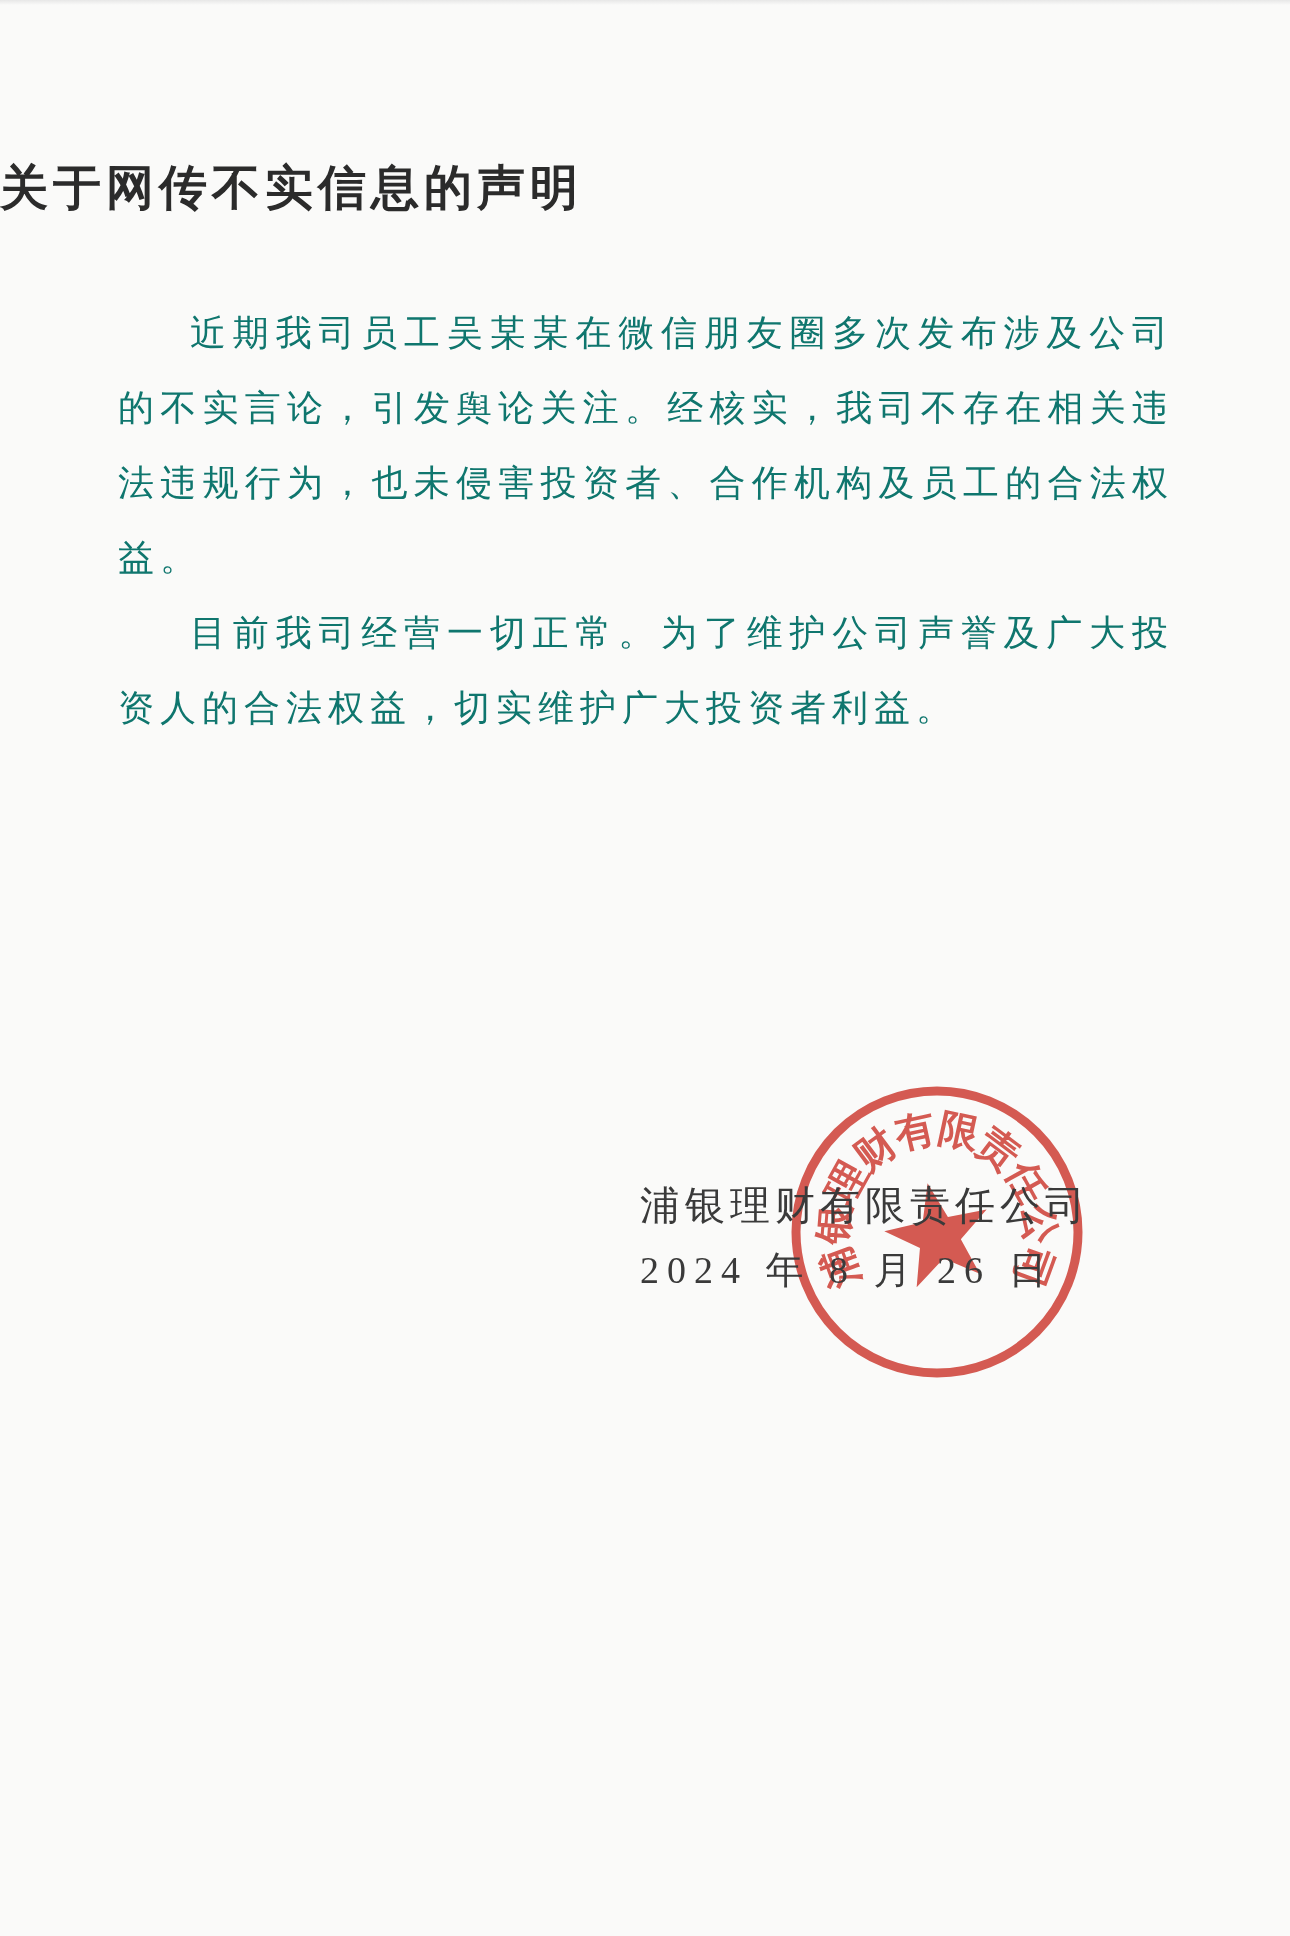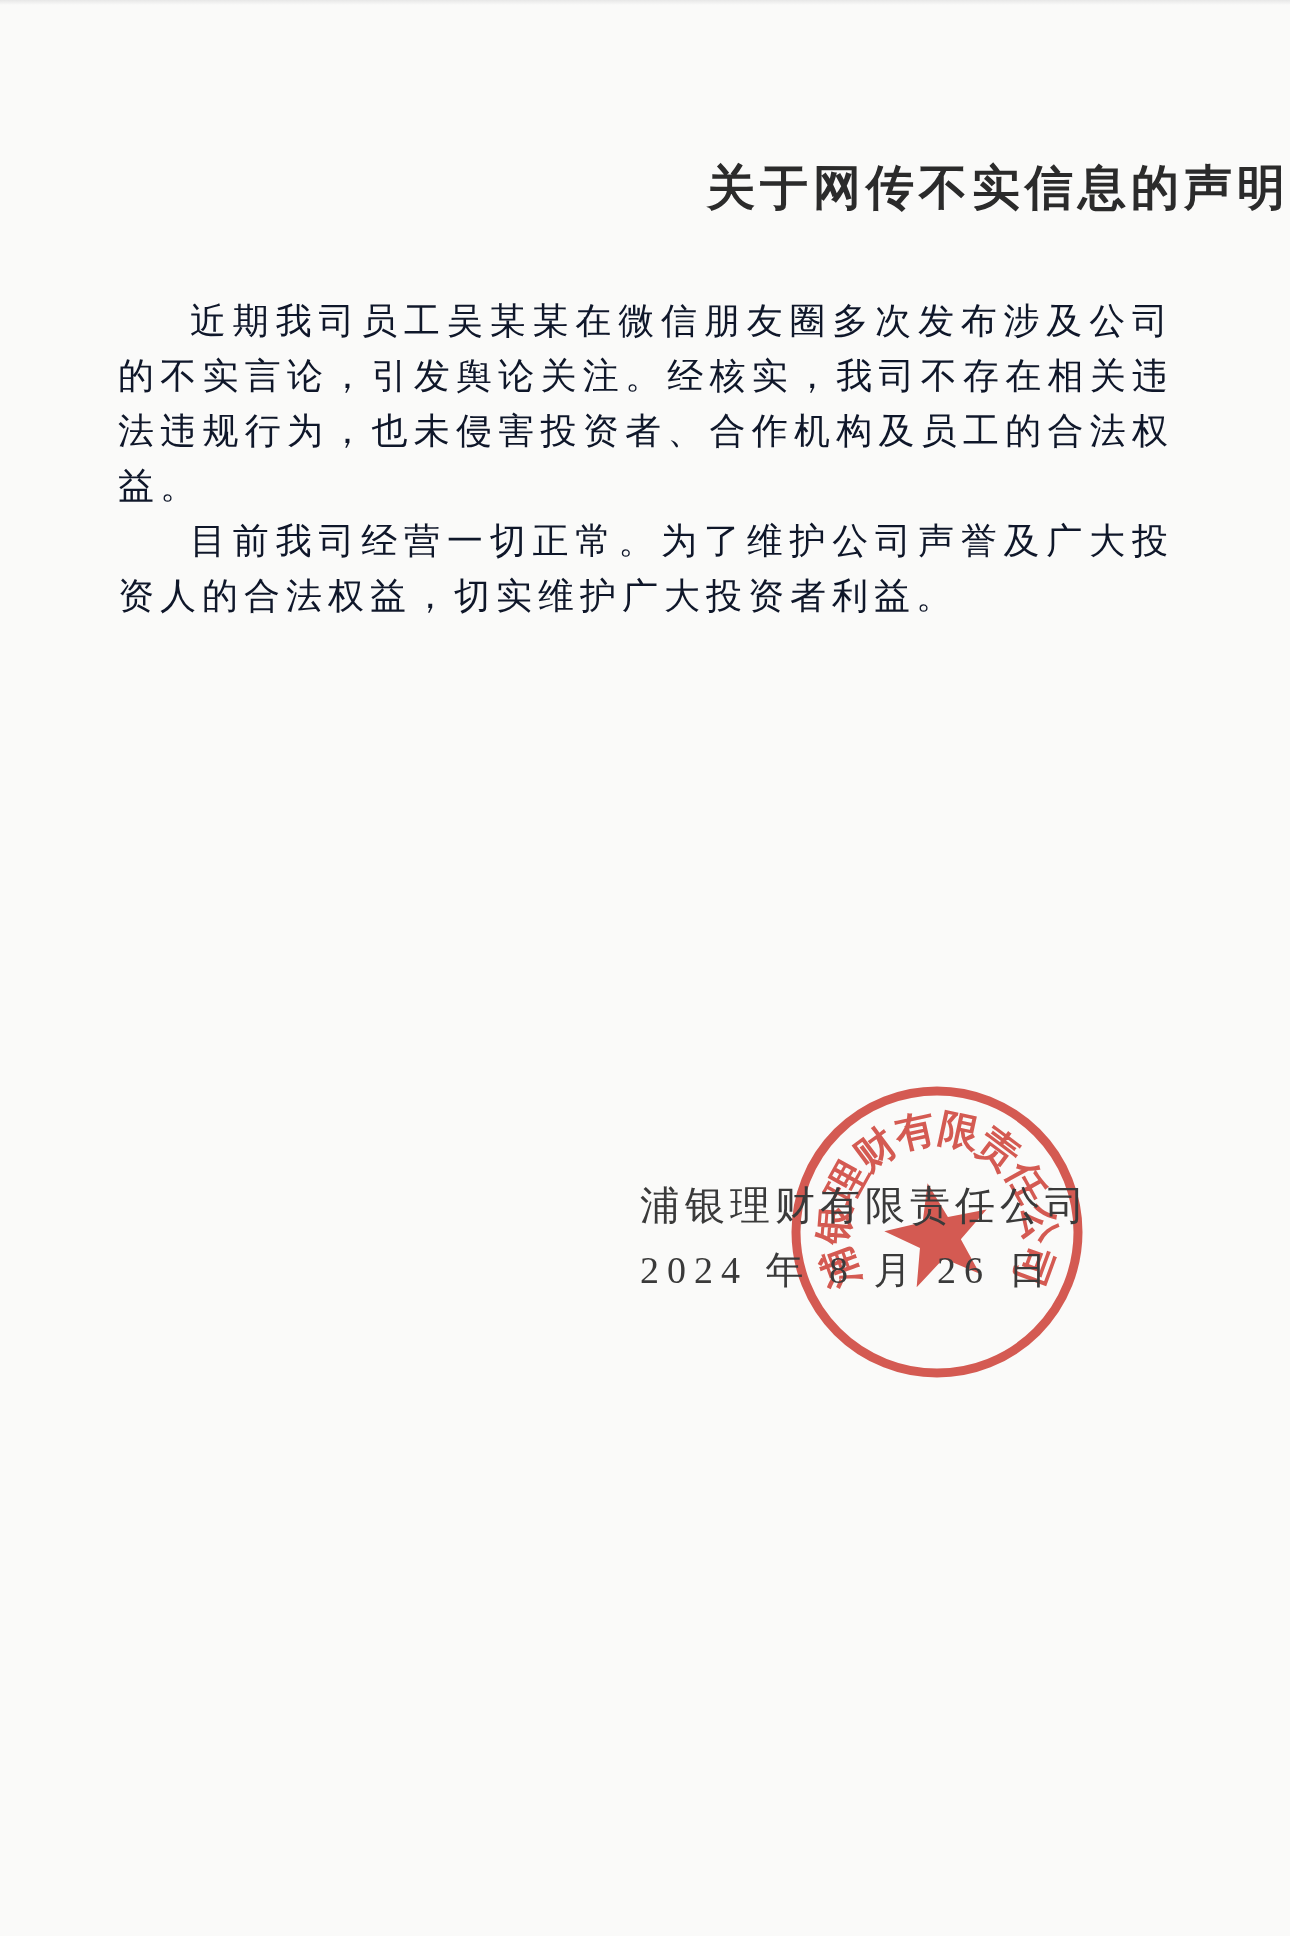--- a/index.html
+++ b/index.html
@@ -16,39 +16,38 @@
     top: 0; left: 0; right: 0;
     height: 5px;
     background: linear-gradient(#e7e7e7, rgba(250,250,249,0));
   }
   .doc-title {
     position: absolute;
     top: 156px;
     left: 0;
     width: 100%;
     margin: 0;
-    text-align: right;
+    text-align: left;
     font-family: "Liberation Sans", sans-serif;
     font-weight: 700;
     font-size: 48px;
     letter-spacing: 5px;
     color: #2b2b2b;
   }
   .doc-body {
     position: absolute;
     top: 296px;
     left: 118px;
     width: 1056px;
-    color: #0f172a;
+    color: #0f766e;
     font-size: 36px;
-    line-height: 55px;
+    line-height: 75px;
     letter-spacing: 6px;
     text-align: justify;
     text-justify: inter-character;
-    font-family: Liberation Mono, monospace;
   }
   .doc-body p {
     margin: 0;
     text-indent: 2em;
   }
   .signature {
     position: absolute;
     top: 1178px;
     right: 200px;
     color: #3a3a3a;

